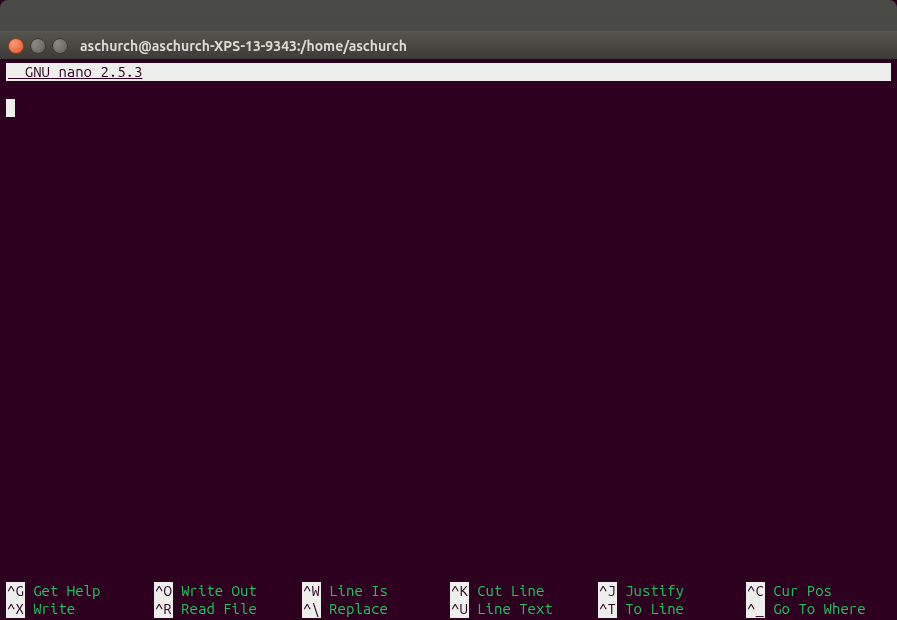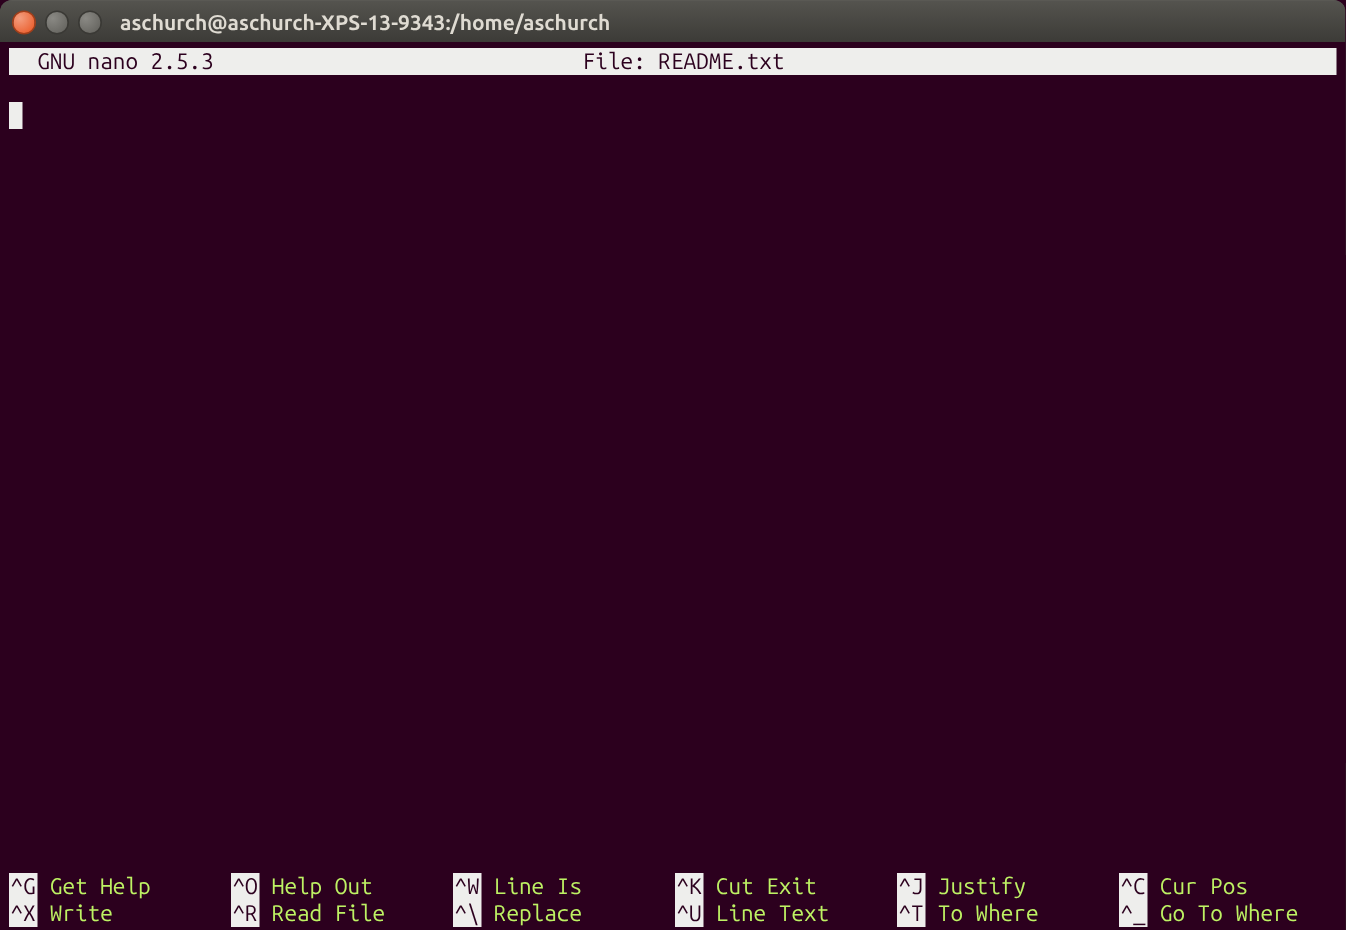--- a/index.html
+++ b/index.html
@@ -24,20 +24,21 @@
       background: linear-gradient(to bottom, #4a4a46 0%, #3c3b37 100%);
     }
     .titlebar {
       height: 28px;
       background: linear-gradient(to bottom, #54534e 0%, #3c3b37 100%);
       display: flex;
       align-items: center;
       padding: 0 8px;
       gap: 6px;
       border-top: 1px solid #5a5954;
+      margin-top: 31px;
     }
     .window-buttons {
       display: flex;
       gap: 6px;
       align-items: center;
     }
     .window-button {
       width: 16px;
       height: 16px;
       border-radius: 50%;
@@ -80,20 +81,21 @@
       font-family: "Ubuntu Mono", "DejaVu Sans Mono", monospace;
     }
     .nano-header {
       background: #eeeeec;
       color: #2c001e;
       display: flex;
       height: 18px;
       align-items: flex-end;
       white-space: pre;
       padding: 0 2px;
+      text-decoration: underline;
     }
     .nano-header-left {
       flex: 0 0 auto;
     }
     .nano-header-center {
       flex: 1;
       text-align: center;
     }
     .nano-header-right {
       flex: 0 0 auto;
@@ -126,59 +128,58 @@
       align-items: center;
       width: 148px;
       flex-shrink: 0;
     }
     .key {
       background: #eeeeec;
       color: #2c001e;
       padding: 0 1px;
     }
     .label {
-      color: #bef264;
+      color: #22c55e;
     }
   </style>
 </head>
 <body>
 
 <div class="window">
   <div class="titlebar">
     <div class="window-buttons">
       <div class="window-button btn-close"></div>
       <div class="window-button btn-min"></div>
       <div class="window-button btn-max"></div>
     </div>
     <div class="title-text">aschurch@aschurch-XPS-13-9343:/home/aschurch</div>
   </div>
 
   <div class="terminal">
     <div class="nano-header">
       <span class="nano-header-left">  GNU nano 2.5.3</span>
-      <span class="nano-header-center">File: README.txt</span>
       <span class="nano-header-right"></span>
     </div>
 
     <div class="editor-area">
       <div class="cursor-block"></div>
     </div>
 
     <div class="shortcuts">
       <div class="shortcut-row">
         <span class="shortcut-entry"><span class="key">^G</span><span class="label"> Get Help</span></span>
-        <span class="shortcut-entry"><span class="key">^O</span><span class="label"> Help Out</span></span>
+        <span class="shortcut-entry"><span class="key">^O</span><span class="label"> Write Out</span></span>
         <span class="shortcut-entry"><span class="key">^W</span><span class="label"> Line Is</span></span>
-        <span class="shortcut-entry"><span class="key">^K</span><span class="label"> Cut Exit</span></span>
+        <span class="shortcut-entry"><span class="key">^K</span><span class="label"> Cut Line</span></span>
         <span class="shortcut-entry"><span class="key">^J</span><span class="label"> Justify</span></span>
         <span class="shortcut-entry"><span class="key">^C</span><span class="label"> Cur Pos</span></span>
       </div>
       <div class="shortcut-row">
         <span class="shortcut-entry"><span class="key">^X</span><span class="label"> Write</span></span>
         <span class="shortcut-entry"><span class="key">^R</span><span class="label"> Read File</span></span>
         <span class="shortcut-entry"><span class="key">^\</span><span class="label"> Replace</span></span>
         <span class="shortcut-entry"><span class="key">^U</span><span class="label"> Line Text</span></span>
-        <span class="shortcut-entry"><span class="key">^T</span><span class="label"> To Where</span></span>
+        <span class="shortcut-entry"><span class="key">^T</span><span class="label"> To Line</span></span>
         <span class="shortcut-entry"><span class="key">^_</span><span class="label"> Go To Where</span></span>
       </div>
     </div>
   </div>
 </div>
 
 </body></html>

